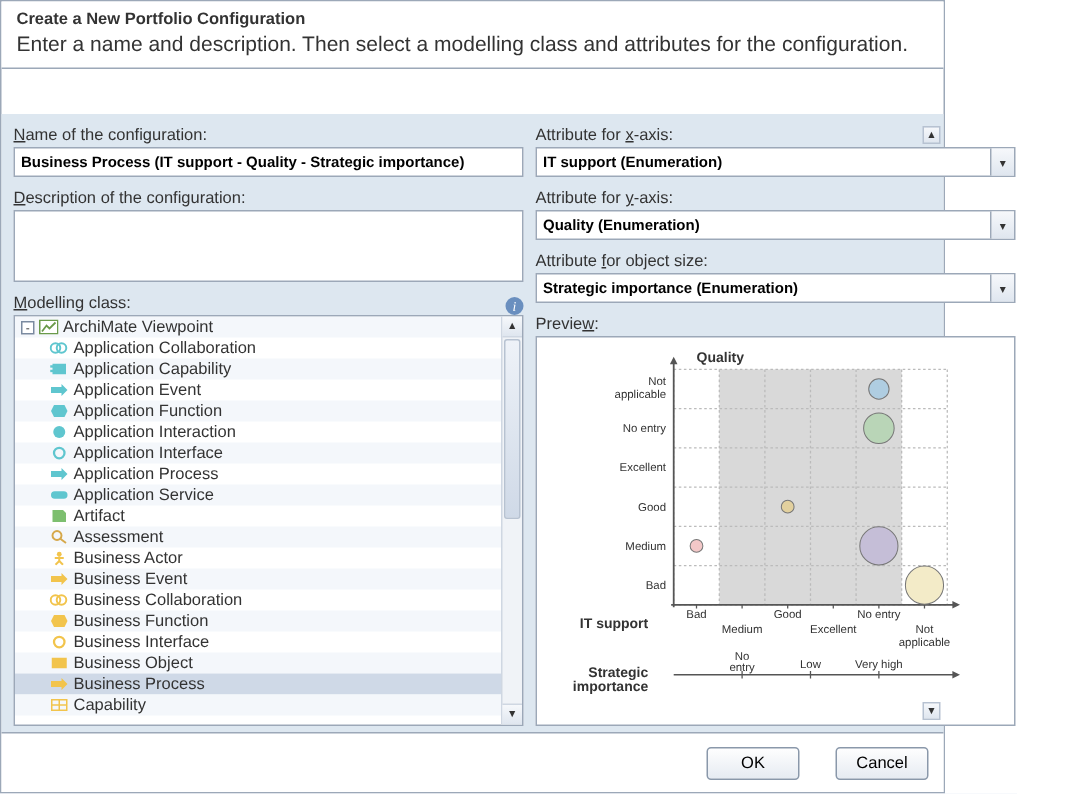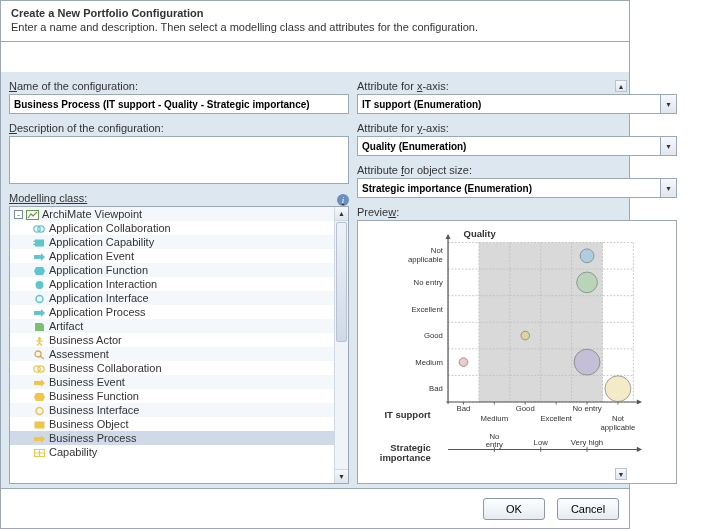--- a/index.html
+++ b/index.html
@@ -14,21 +14,21 @@
     width: 630px; height: 529px;
     border: 1px solid #9ca8b8;
     display: flex; flex-direction: column; justify-content: center;
   }
   .header {
     background: #fff;
     border-bottom: 1px solid #9ca8b8;
     padding: 6px 10px 8px 10px;
   }
   .header .title { font-weight: bold; font-size: 11px; margin-bottom: 2px; }
-  .header .subtitle { font-size: 11px; color: #333; }
+  .header .subtitle { font-size: 14px; color: #333; }
   .body {
     flex: 1;
     background: #dde7f0;
     padding: 8px 8px 4px 8px;
     position: relative;
     display: flex;
     gap: 8px;
     margin-top: 30px;
   }
   .col { display: flex; flex-direction: column; }
@@ -60,21 +60,21 @@
     font-size: 8px; color: #333;
   }
   .textarea-input {
     width: 100%;
     height: 48px;
     border: 1px solid #9ca8b8;
     background: #fff;
     resize: none;
   }
   .gap8 { height: 8px; }
-  .label-row { display: flex; justify-content: space-between; align-items: flex-end; text-decoration: underline; }
+  .label-row { display: flex; justify-content: space-between; align-items: flex-end; }
   .info-icon {
     width: 12px; height: 12px; border-radius: 50%;
     background: #6a8fbf; color: #fff;
     font-style: italic; font-family: Georgia, serif;
     font-size: 9px; line-height: 12px; text-align: center;
   }
   .tree-box {
     flex: 1;
     border: 1px solid #9ca8b8;
     background: #fff;
@@ -131,21 +131,21 @@
   }
   .preview-inner {
     position: absolute; inset: 6px;
     font-size: 10px;
   }
   .footer {
     height: 40px;
     background: #fff;
     border-top: 1px solid #9ca8b8;
     display: flex; align-items: center; justify-content: flex-end;
-    padding: 0 10px; gap: 12px;
+    padding: 0 10px; gap: 24px;
   }
   .btn-std {
     min-width: 62px; height: 22px;
     border: 1px solid #8a98aa;
     background: linear-gradient(#fefefe,#e6ebf2);
     border-radius: 3px;
     font-size: 11px;
     padding: 0 12px;
   }
   .side-scroll {
@@ -254,57 +254,64 @@
             <div class="tree-row">
               <span class="indent"></span>
               <span class="t-icon"><svg width="13" height="10" viewBox="0 0 13 10">
                   <path d="M1 3 H8 V1 L12 5 L8 9 V7 H1 Z" fill="#5fc6cf"></path>
                 </svg></span>
               <span>Application Process</span>
             </div>
             <div class="tree-row">
               <span class="indent"></span>
               <span class="t-icon"><svg width="13" height="10" viewBox="0 0 13 10">
+                  <rect x="1" y="2.5" width="11" height="5" rx="2.5" fill="#5fc6cf"></rect>
+                </svg></span>
+              <span>Application Service</span>
+            </div>
+            <div class="tree-row">
+              <span class="indent"></span>
+              <span class="t-icon"><svg width="13" height="10" viewBox="0 0 13 10">
                   <path d="M2 1 H9 L11 3 V9 H2 Z" fill="#7dbf6f"></path>
                 </svg></span>
               <span>Artifact</span>
+            </div>
+            <div class="tree-row">
+              <span class="indent"></span>
+              <span class="t-icon"><svg width="13" height="10" viewBox="0 0 13 10">
+                  <circle cx="5" cy="4" r="3" fill="none" stroke="#d6a84a" stroke-width="1.3"></circle>
+                  <line x1="7" y1="6" x2="11" y2="9" stroke="#d6a84a" stroke-width="1.3"></line>
+                </svg></span>
+              <span>Assessment</span>
             </div>
             <div class="tree-row">
               <span class="indent"></span>
               <span class="t-icon"><svg width="13" height="10" viewBox="0 0 13 10">
                   <circle cx="6.5" cy="2.5" r="1.6" fill="#f2c44c"></circle>
                   <line x1="6.5" y1="4" x2="6.5" y2="7" stroke="#f2c44c" stroke-width="1.3"></line>
                   <line x1="3.5" y1="5" x2="9.5" y2="5" stroke="#f2c44c" stroke-width="1.3"></line>
                   <line x1="6.5" y1="7" x2="4" y2="9.5" stroke="#f2c44c" stroke-width="1.3"></line>
                   <line x1="6.5" y1="7" x2="9" y2="9.5" stroke="#f2c44c" stroke-width="1.3"></line>
                 </svg></span>
               <span>Business Actor</span>
             </div>
             <div class="tree-row">
               <span class="indent"></span>
               <span class="t-icon"><svg width="13" height="10" viewBox="0 0 13 10">
-                  <circle cx="5" cy="4" r="3" fill="none" stroke="#d6a84a" stroke-width="1.3"></circle>
-                  <line x1="7" y1="6" x2="11" y2="9" stroke="#d6a84a" stroke-width="1.3"></line>
-                </svg></span>
-              <span>Assessment</span>
+                  <path d="M1 3 H8 V1 L12 5 L8 9 V7 H1 Z" fill="#f2c44c"></path>
+                </svg></span>
+              <span>Business Event</span>
             </div>
             <div class="tree-row">
               <span class="indent"></span>
               <span class="t-icon"><svg width="13" height="10" viewBox="0 0 13 10">
                   <circle cx="4" cy="5" r="3.2" fill="none" stroke="#f2c44c" stroke-width="1.3"></circle>
                   <circle cx="8" cy="5" r="3.2" fill="none" stroke="#f2c44c" stroke-width="1.3"></circle>
                 </svg></span>
               <span>Business Collaboration</span>
-            </div>
-            <div class="tree-row">
-              <span class="indent"></span>
-              <span class="t-icon"><svg width="13" height="10" viewBox="0 0 13 10">
-                  <path d="M1 3 H8 V1 L12 5 L8 9 V7 H1 Z" fill="#f2c44c"></path>
-                </svg></span>
-              <span>Business Event</span>
             </div>
             <div class="tree-row">
               <span class="indent"></span>
               <span class="t-icon"><svg width="13" height="10" viewBox="0 0 13 10">
                   <path d="M3 1 H10 L12 5 L10 9 H3 L1 5 Z" fill="#f2c44c"></path>
                 </svg></span>
               <span>Business Function</span>
             </div>
             <div class="tree-row">
               <span class="indent"></span>

